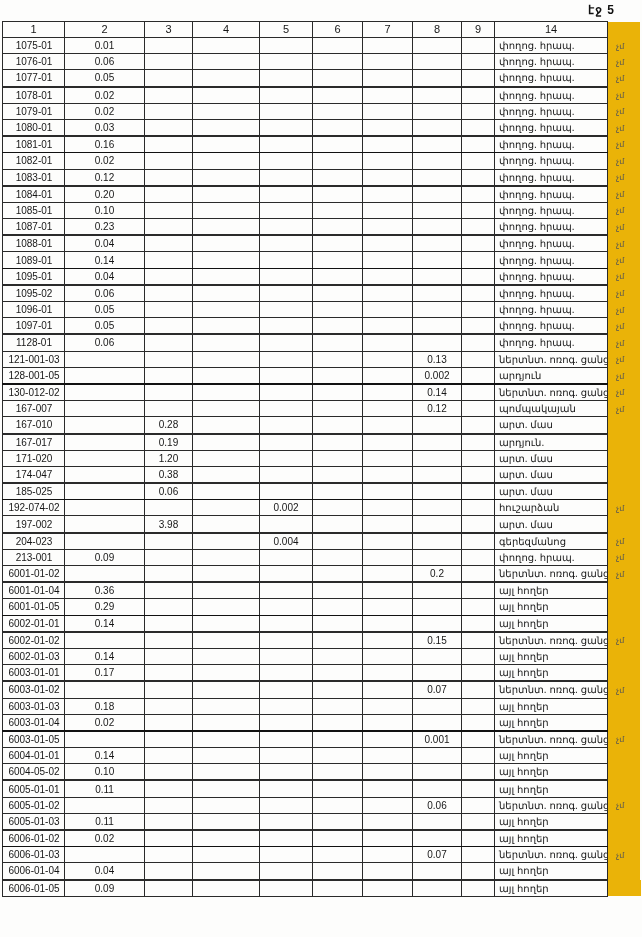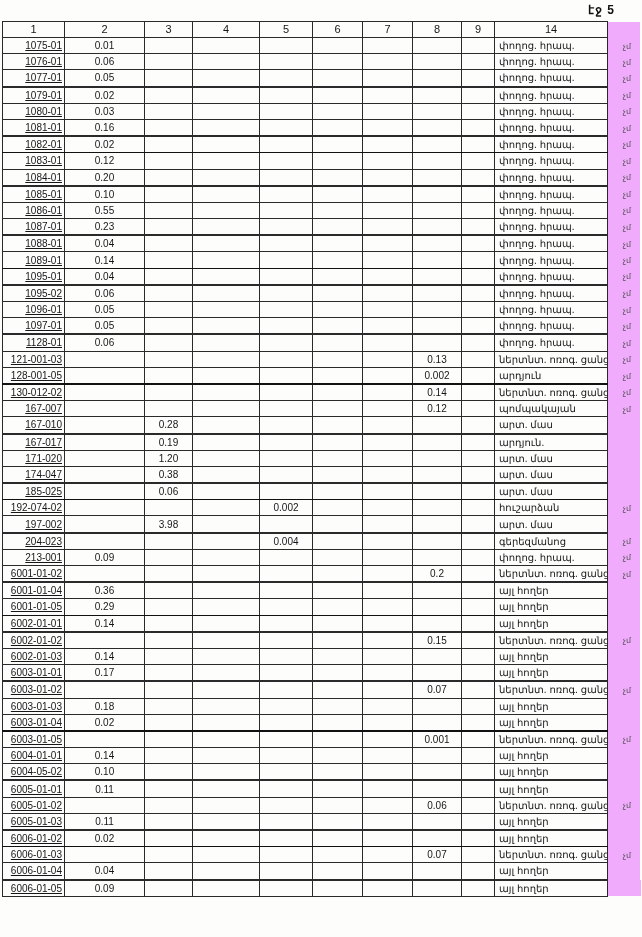--- a/index.html
+++ b/index.html
@@ -58,35 +58,34 @@
     white-space: nowrap;
     color: #161616;
   }
   th {
     font-weight: normal;
     font-size: 11px;
     text-align: center;
     height: 15px;
   }
   td.code {
-    text-align: right;
+    text-align: center;
     padding-left: 3px;
-    text-decoration: underline;
   }
   td.num {
     text-align: center;
   }
   td.use {
     text-align: left;
     padding-left: 4px;
   }
   td.margin-cell, th.margin-cell {
     border: none;
-    background: #f0abfc;
-    text-align: center;
+    background: #eab308;
+    text-align: left;
     padding-left: 8px;
   }
   .mark {
     font-size: 8px;
     color: #555;
     letter-spacing: 0px;
   }
   
   tbody tr:nth-child(3n) td { border-bottom-width: 2px; }
   tbody tr:nth-child(7n) td { border-bottom-color: #111; }
@@ -160,20 +159,33 @@
           <td class="num"></td>
           <td class="num"></td>
           <td class="num"></td>
           <td class="num"></td>
           <td class="num"></td>
           <td class="num"></td>
           <td class="use">փողոց. հրապ.</td>
           <td class="margin-cell"><span class="mark">չմ</span></td>
         </tr>
         <tr>
+          <td class="code">1078-01</td>
+          <td class="num">0.02</td>
+          <td class="num"></td>
+          <td class="num"></td>
+          <td class="num"></td>
+          <td class="num"></td>
+          <td class="num"></td>
+          <td class="num"></td>
+          <td class="num"></td>
+          <td class="use">փողոց. հրապ.</td>
+          <td class="margin-cell"><span class="mark">չմ</span></td>
+        </tr>
+        <tr>
           <td class="code">1079-01</td>
           <td class="num">0.02</td>
           <td class="num"></td>
           <td class="num"></td>
           <td class="num"></td>
           <td class="num"></td>
           <td class="num"></td>
           <td class="num"></td>
           <td class="num"></td>
           <td class="use">փողոց. հրապ.</td>
@@ -240,33 +252,20 @@
           <td class="num"></td>
           <td class="num"></td>
           <td class="num"></td>
           <td class="num"></td>
           <td class="use">փողոց. հրապ.</td>
           <td class="margin-cell"><span class="mark">չմ</span></td>
         </tr>
         <tr>
           <td class="code">1085-01</td>
           <td class="num">0.10</td>
-          <td class="num"></td>
-          <td class="num"></td>
-          <td class="num"></td>
-          <td class="num"></td>
-          <td class="num"></td>
-          <td class="num"></td>
-          <td class="num"></td>
-          <td class="use">փողոց. հրապ.</td>
-          <td class="margin-cell"><span class="mark">չմ</span></td>
-        </tr>
-        <tr>
-          <td class="code">1086-01</td>
-          <td class="num">0.55</td>
           <td class="num"></td>
           <td class="num"></td>
           <td class="num"></td>
           <td class="num"></td>
           <td class="num"></td>
           <td class="num"></td>
           <td class="num"></td>
           <td class="use">փողոց. հրապ.</td>
           <td class="margin-cell"><span class="mark">չմ</span></td>
         </tr>

